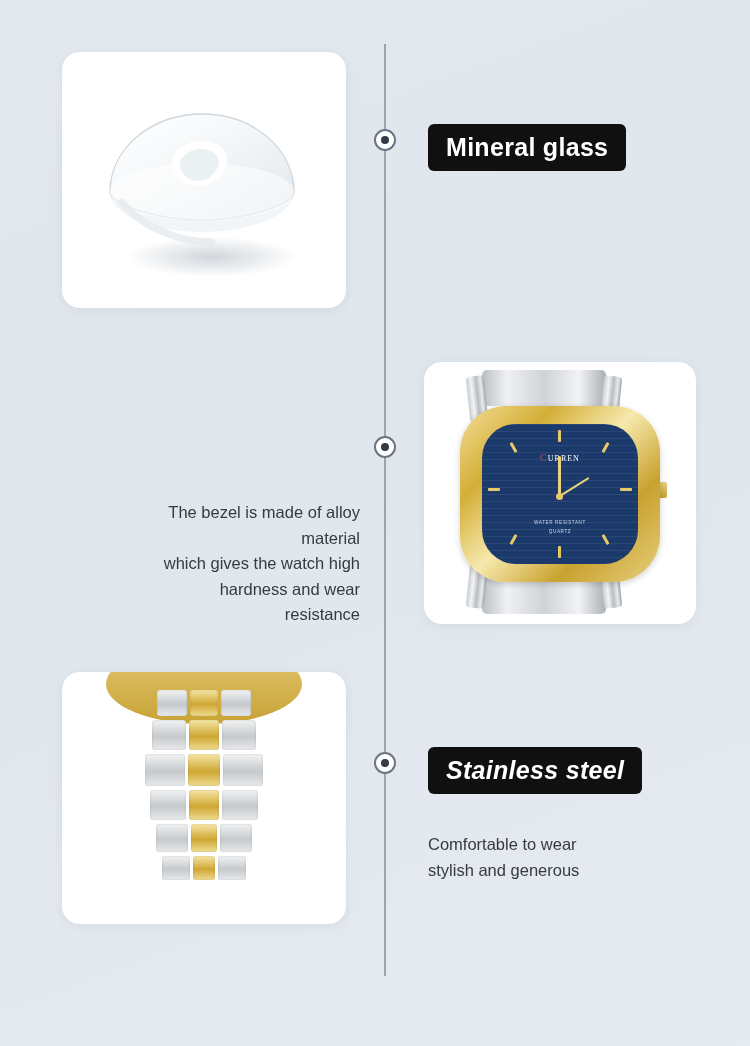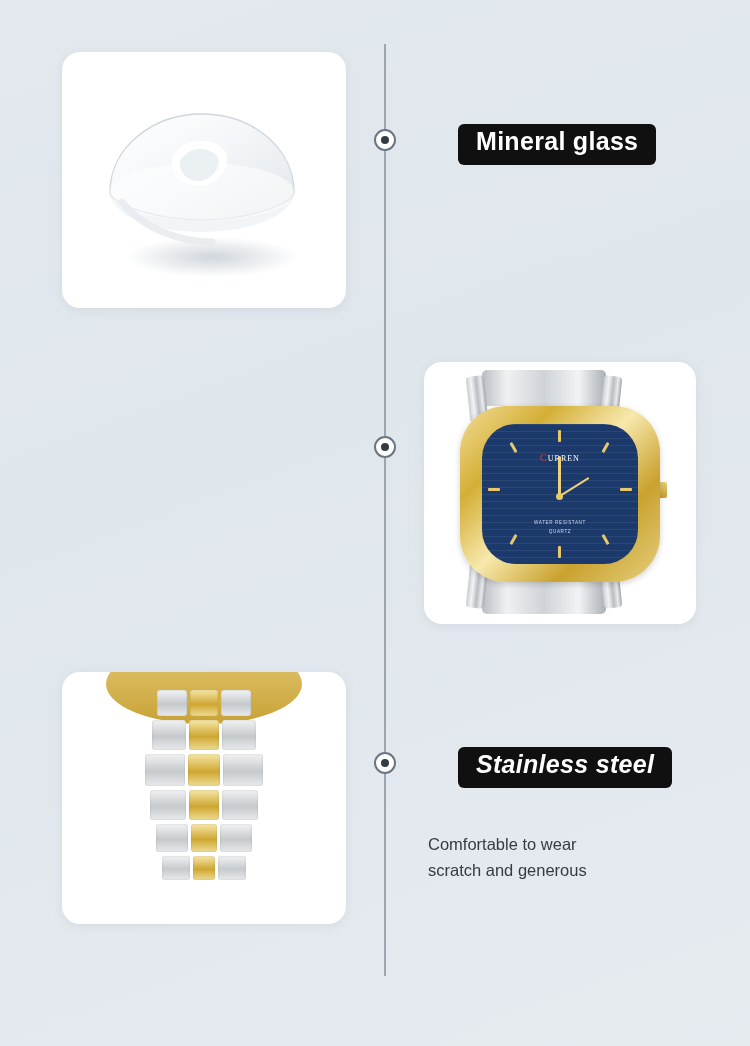--- a/index.html
+++ b/index.html
@@ -86,25 +86,24 @@
   }
 
   
   .tag {
     position: absolute;
     background: #101010;
     color: #ffffff;
     font-weight: bold;
     font-size: 25px;
     letter-spacing: 0.3px;
-    padding: 3px 18px 9px 18px;
+    padding: 9px 18px 9px 18px;
     border-radius: 6px;
     white-space: nowrap;
     line-height: 1.15;
-    margin-left: 30px;
   }
   #tag-1 { left: 428px; top: 124px; }
   #tag-2 { left: 196px; top: 431px; }
   #tag-3 { left: 428px; top: 747px; font-style: italic; }
 
   .desc {
     position: absolute;
     color: #363b40;
     font-size: 16.5px;
     line-height: 1.55;
@@ -308,20 +307,25 @@
           <div class="marker" style="left:30px; top:18px; width:3px; height:11px; transform:rotate(-30deg);"></div>
 
           <div class="hand" style="left:76px; top:32px; width:3px; height:40px;"></div>
           <div class="hand" style="left:77px; top:38px; width:2.4px; height:34px; transform:rotate(58deg);"></div>
           <div class="marker" style="left:74px; top:69px; width:7px; height:7px; border-radius:50%;"></div>
         </div>
       </div>
     </div>
   </div>
 
+  <div class="desc" id="desc-2">The bezel is made of alloy
+material
+which gives the watch high
+hardness and wear
+resistance</div>
 
   <div class="card" id="card-band">
     <div class="bracelet-stage">
       <div class="gold-arc"></div>
 
       <div class="link-row" style="left:92px; top:18px; width:100px;">
         <span class="lk" style="width:30px;height:26px;"></span>
         <span class="lk gold" style="width:28px;height:26px;"></span>
         <span class="lk" style="width:30px;height:26px;"></span>
       </div>
@@ -353,15 +357,15 @@
       <div class="link-row" style="left:98px; top:184px; width:88px;">
         <span class="lk" style="width:28px;height:24px;"></span>
         <span class="lk gold" style="width:22px;height:24px;"></span>
         <span class="lk" style="width:28px;height:24px;"></span>
       </div>
     </div>
   </div>
 
   <div class="tag" id="tag-3">Stainless steel</div>
   <div class="desc" id="desc-3">Comfortable to wear
-scratch and generous</div>
+stylish and generous</div>
 
 </div>
 
 </body></html>

